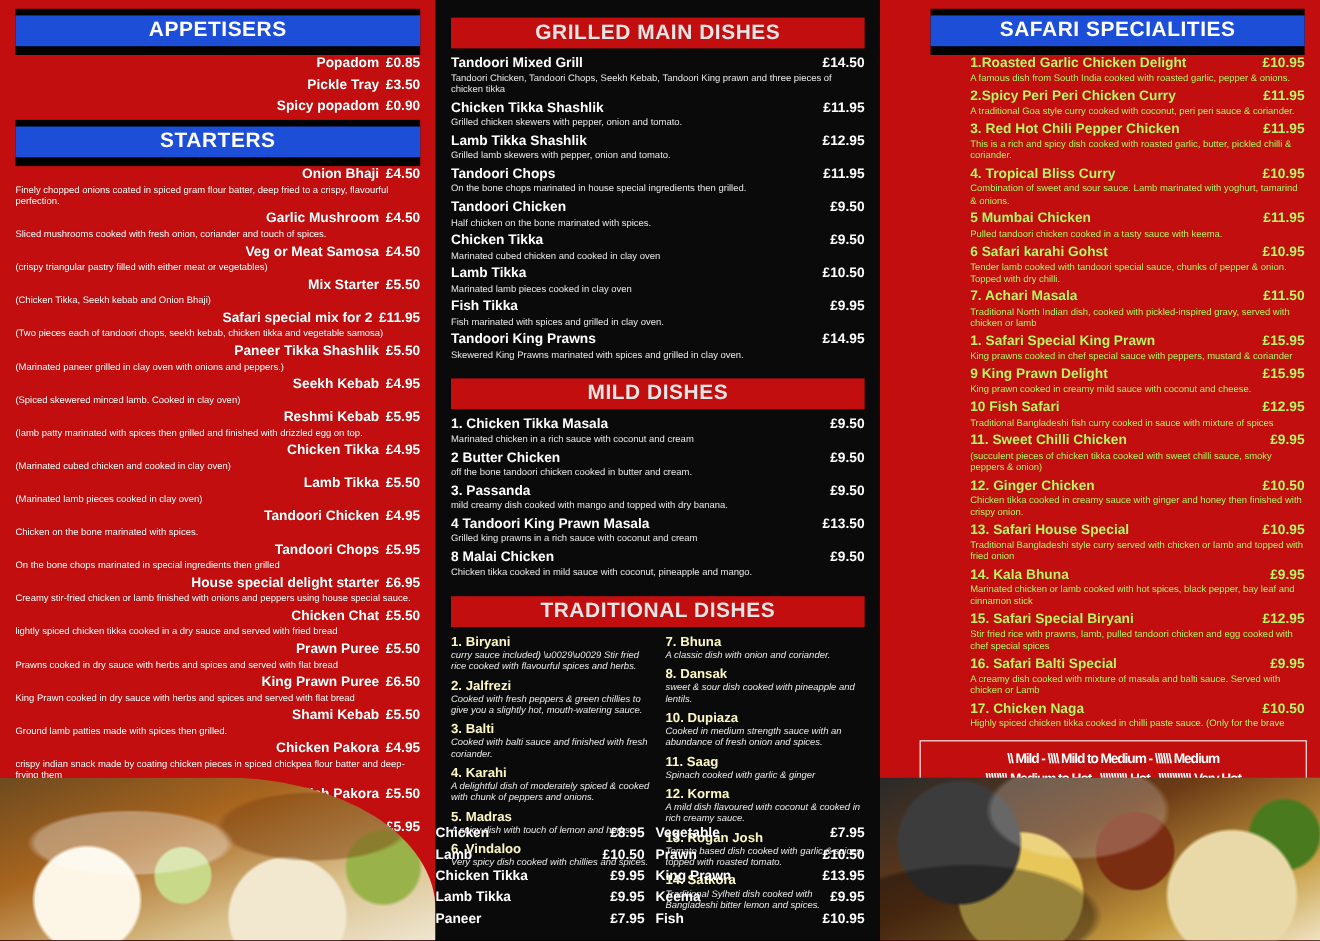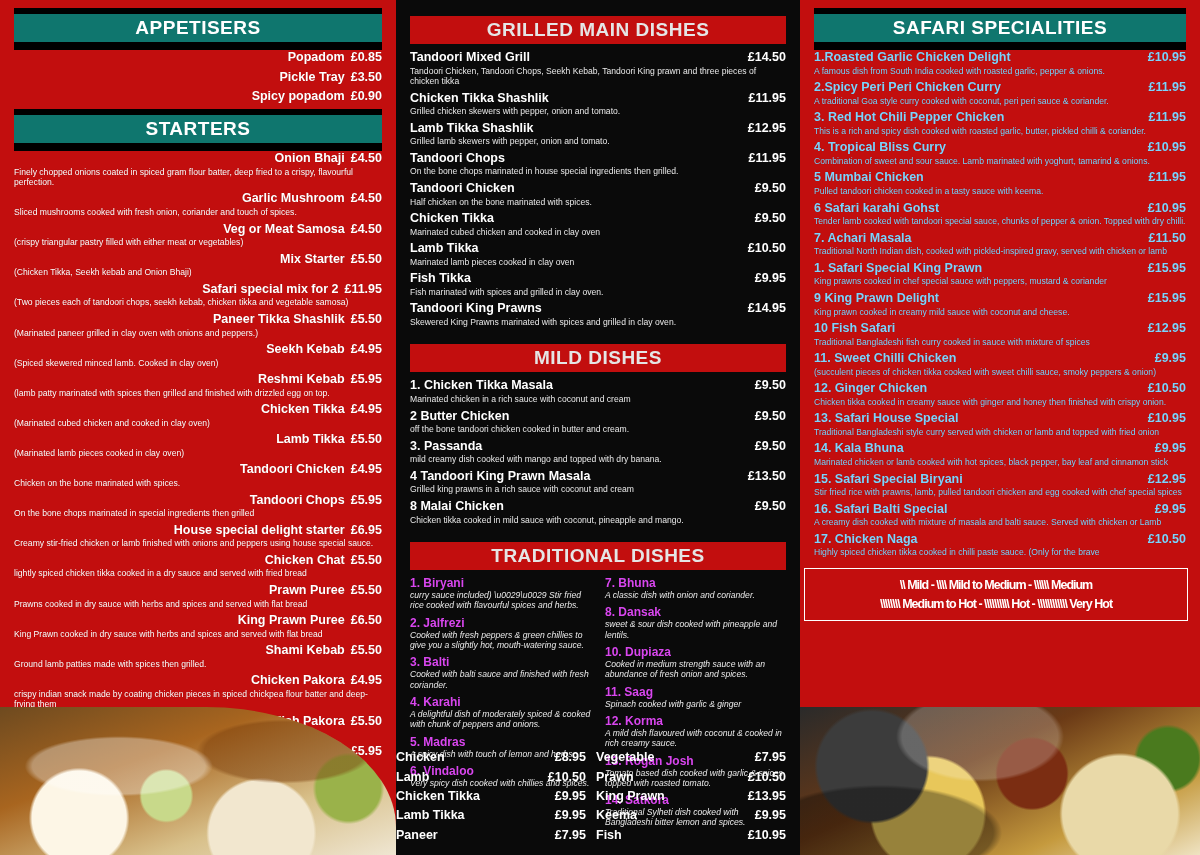--- a/index.html
+++ b/index.html
@@ -9,59 +9,59 @@
     background:#000;
     font-family:"Liberation Sans", sans-serif;
     color:#fff;
     overflow:hidden;
   }
   .page { position:relative; width:1200px; height:855px; display:flex; }
 
   .col { position:relative; height:855px; }
   .col-left  { width:396px; background:#c20e0e; }
   .col-mid   { width:404px; background:#0a0a0a; }
-  .col-right { width:400px; background:#c20e0e; }
+  .col-right { width:400px; background:#c20e0e;padding-left:32px; }
 
   .inner { padding:8px 14px 0 14px; }
 
   
   .sec-head {
     text-align:center;
     font-weight:bold;
     letter-spacing:.5px;
     margin:4px 0 6px 0;
   }
-  .sec-head.onblack { background:#0f766e; color:#fff; font-size:19px; padding:3px 0; }
+  .sec-head.onblack { background:#1d4ed8; color:#fff; font-size:19px; padding:3px 0; }
   .sec-head.onred   { background:#c20e0e; color:#e5e5e5; font-size:19px; padding:3px 0; }
 
   
   .item { margin-bottom:4px; }
   .row {
     display:flex; align-items:baseline; justify-content:space-between;
     font-weight:bold; font-size:12.5px; line-height:1.25;
   }
   .row .nm { padding-right:6px; }
   .row .pr { white-space:nowrap; }
   .desc { font-size:8.6px; line-height:1.22; font-weight:normal; margin-top:0px; }
 
   .col-left .row, .col-left .desc { color:#fff;justify-content:flex-end; }
   .col-mid  .row  { color:#fff; }
   .col-mid  .desc { color:#e9e9e9; }
-  .col-right .row, .col-right .desc { color:#7dd3fc; }
+  .col-right .row, .col-right .desc { color:#bef264;margin-left:36px; }
 
   .col-left .item, .col-right .item { text-shadow:0 0 1px rgba(0,0,0,.25); }
 
   
   .hdr-band { background:#000; padding:2px 0; }
 
   
   .trad-wrap { display:flex; gap:14px; }
   .trad-col { width:50%; }
   .trad-item { margin-bottom:5px; }
-  .trad-name { font-weight:bold; font-size:12px; color:#d946ef; }
+  .trad-name { font-weight:bold; font-size:12px; color:#fef9c3; }
   .trad-desc { font-size:8.6px; line-height:1.2; color:#eaeaea;font-style:italic; }
 
   
   .price-table { display:flex; gap:10px; padding:6px 0 10px 0; }
   .price-col { width:50%; }
   .price-row {
     display:flex; justify-content:space-between;
     font-weight:bold; font-size:12.5px; line-height:1.55; color:#fff;
   }
 

